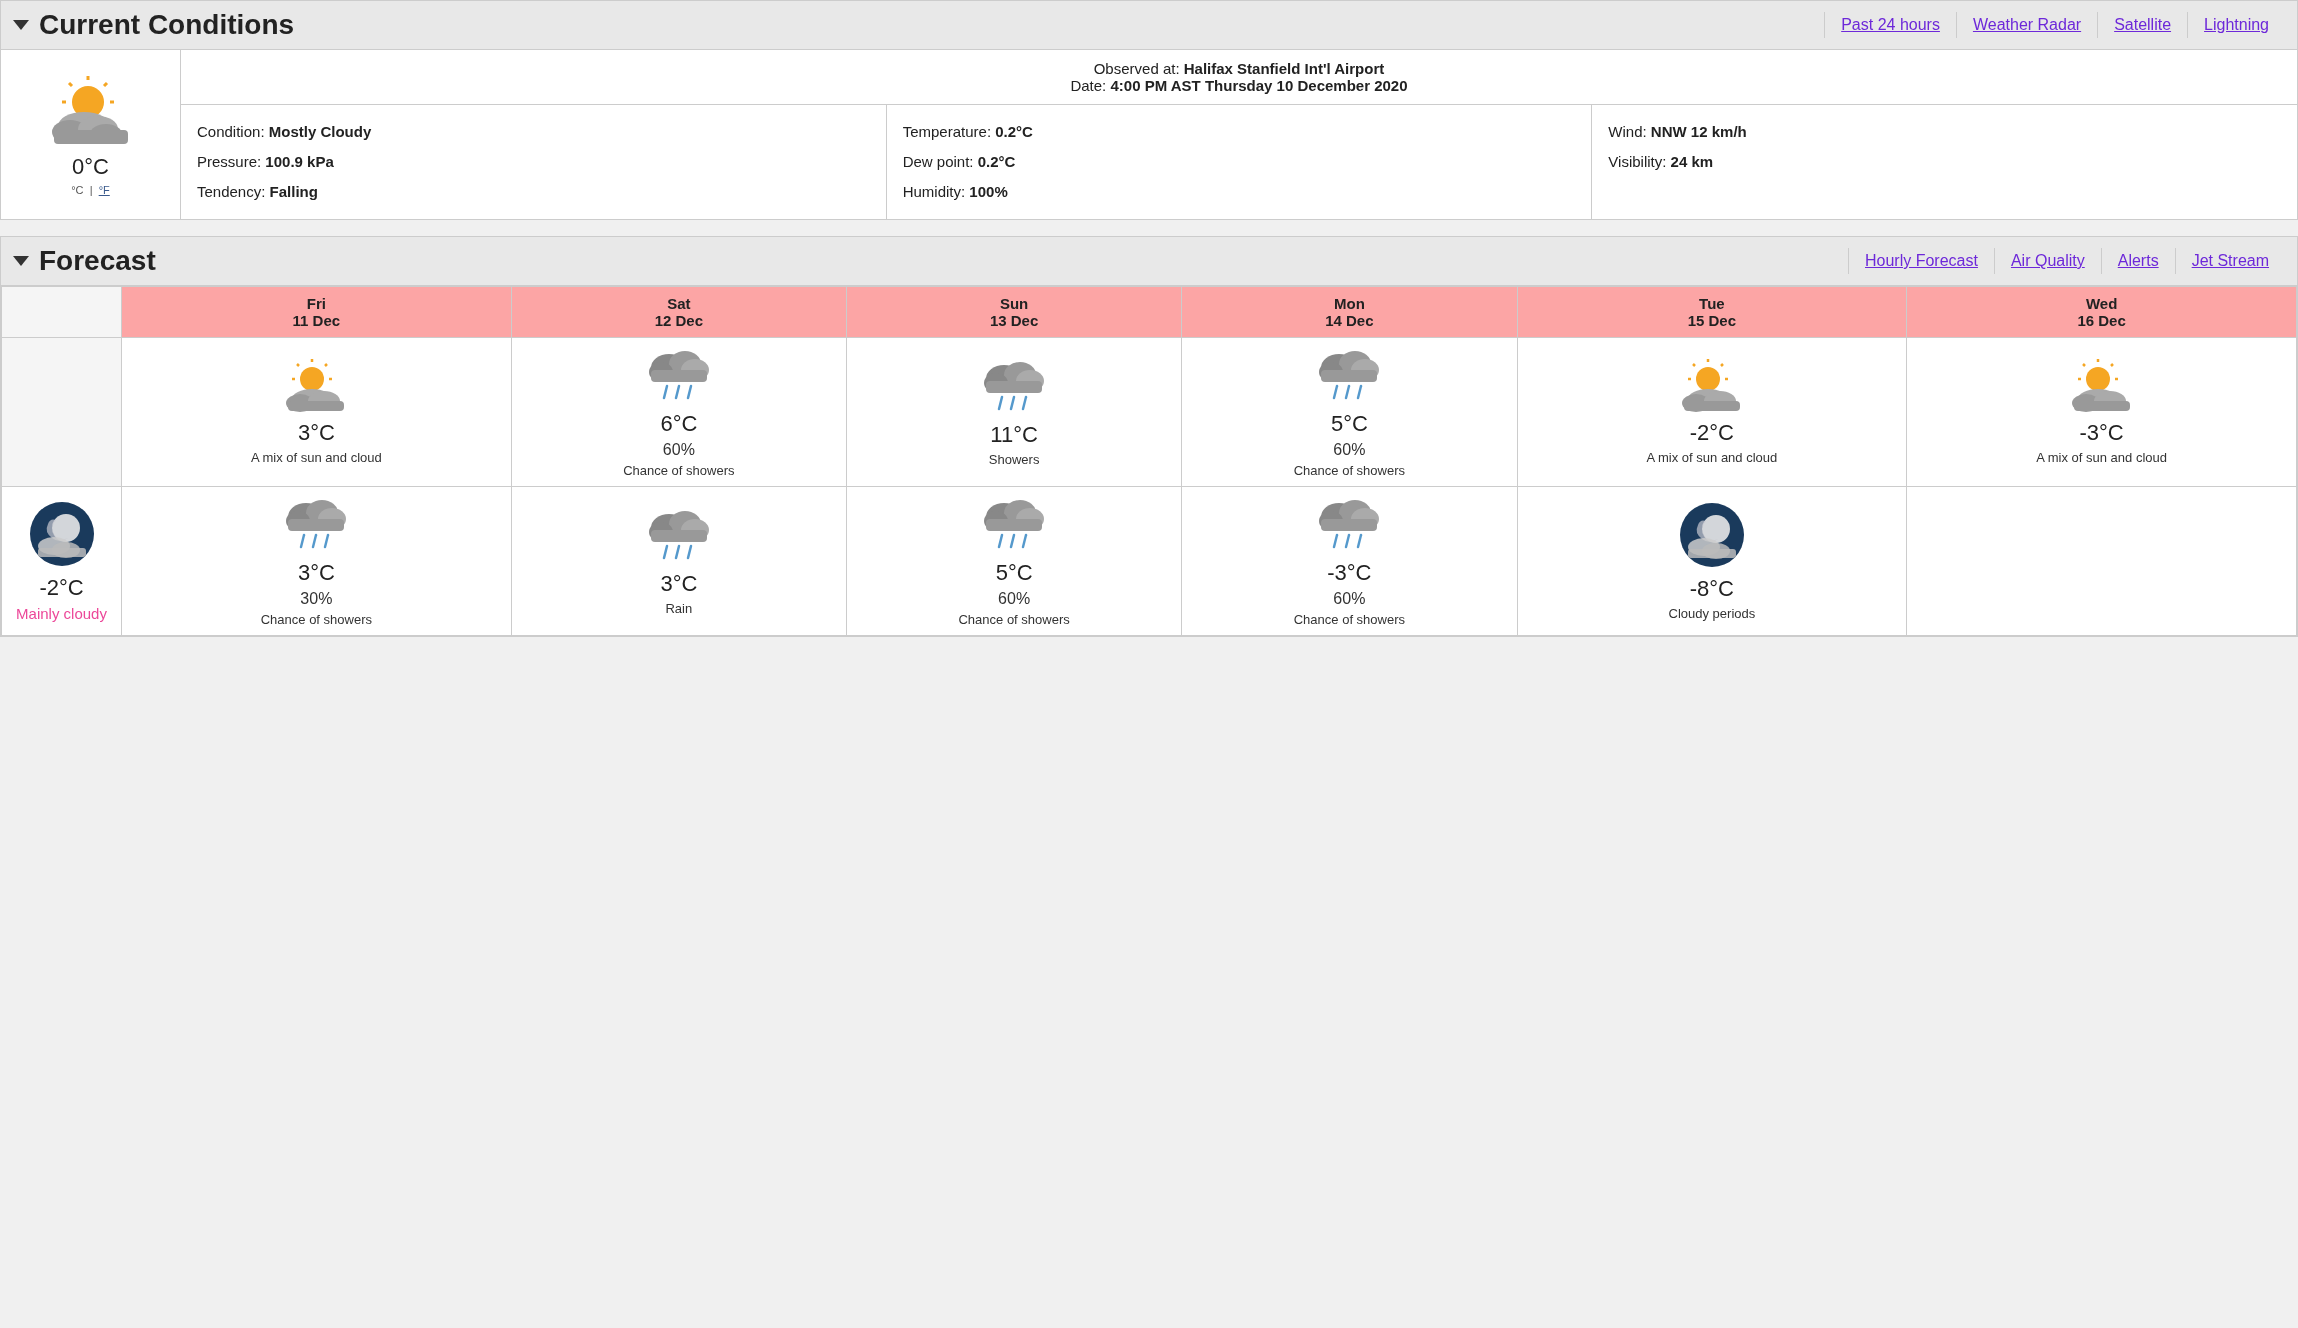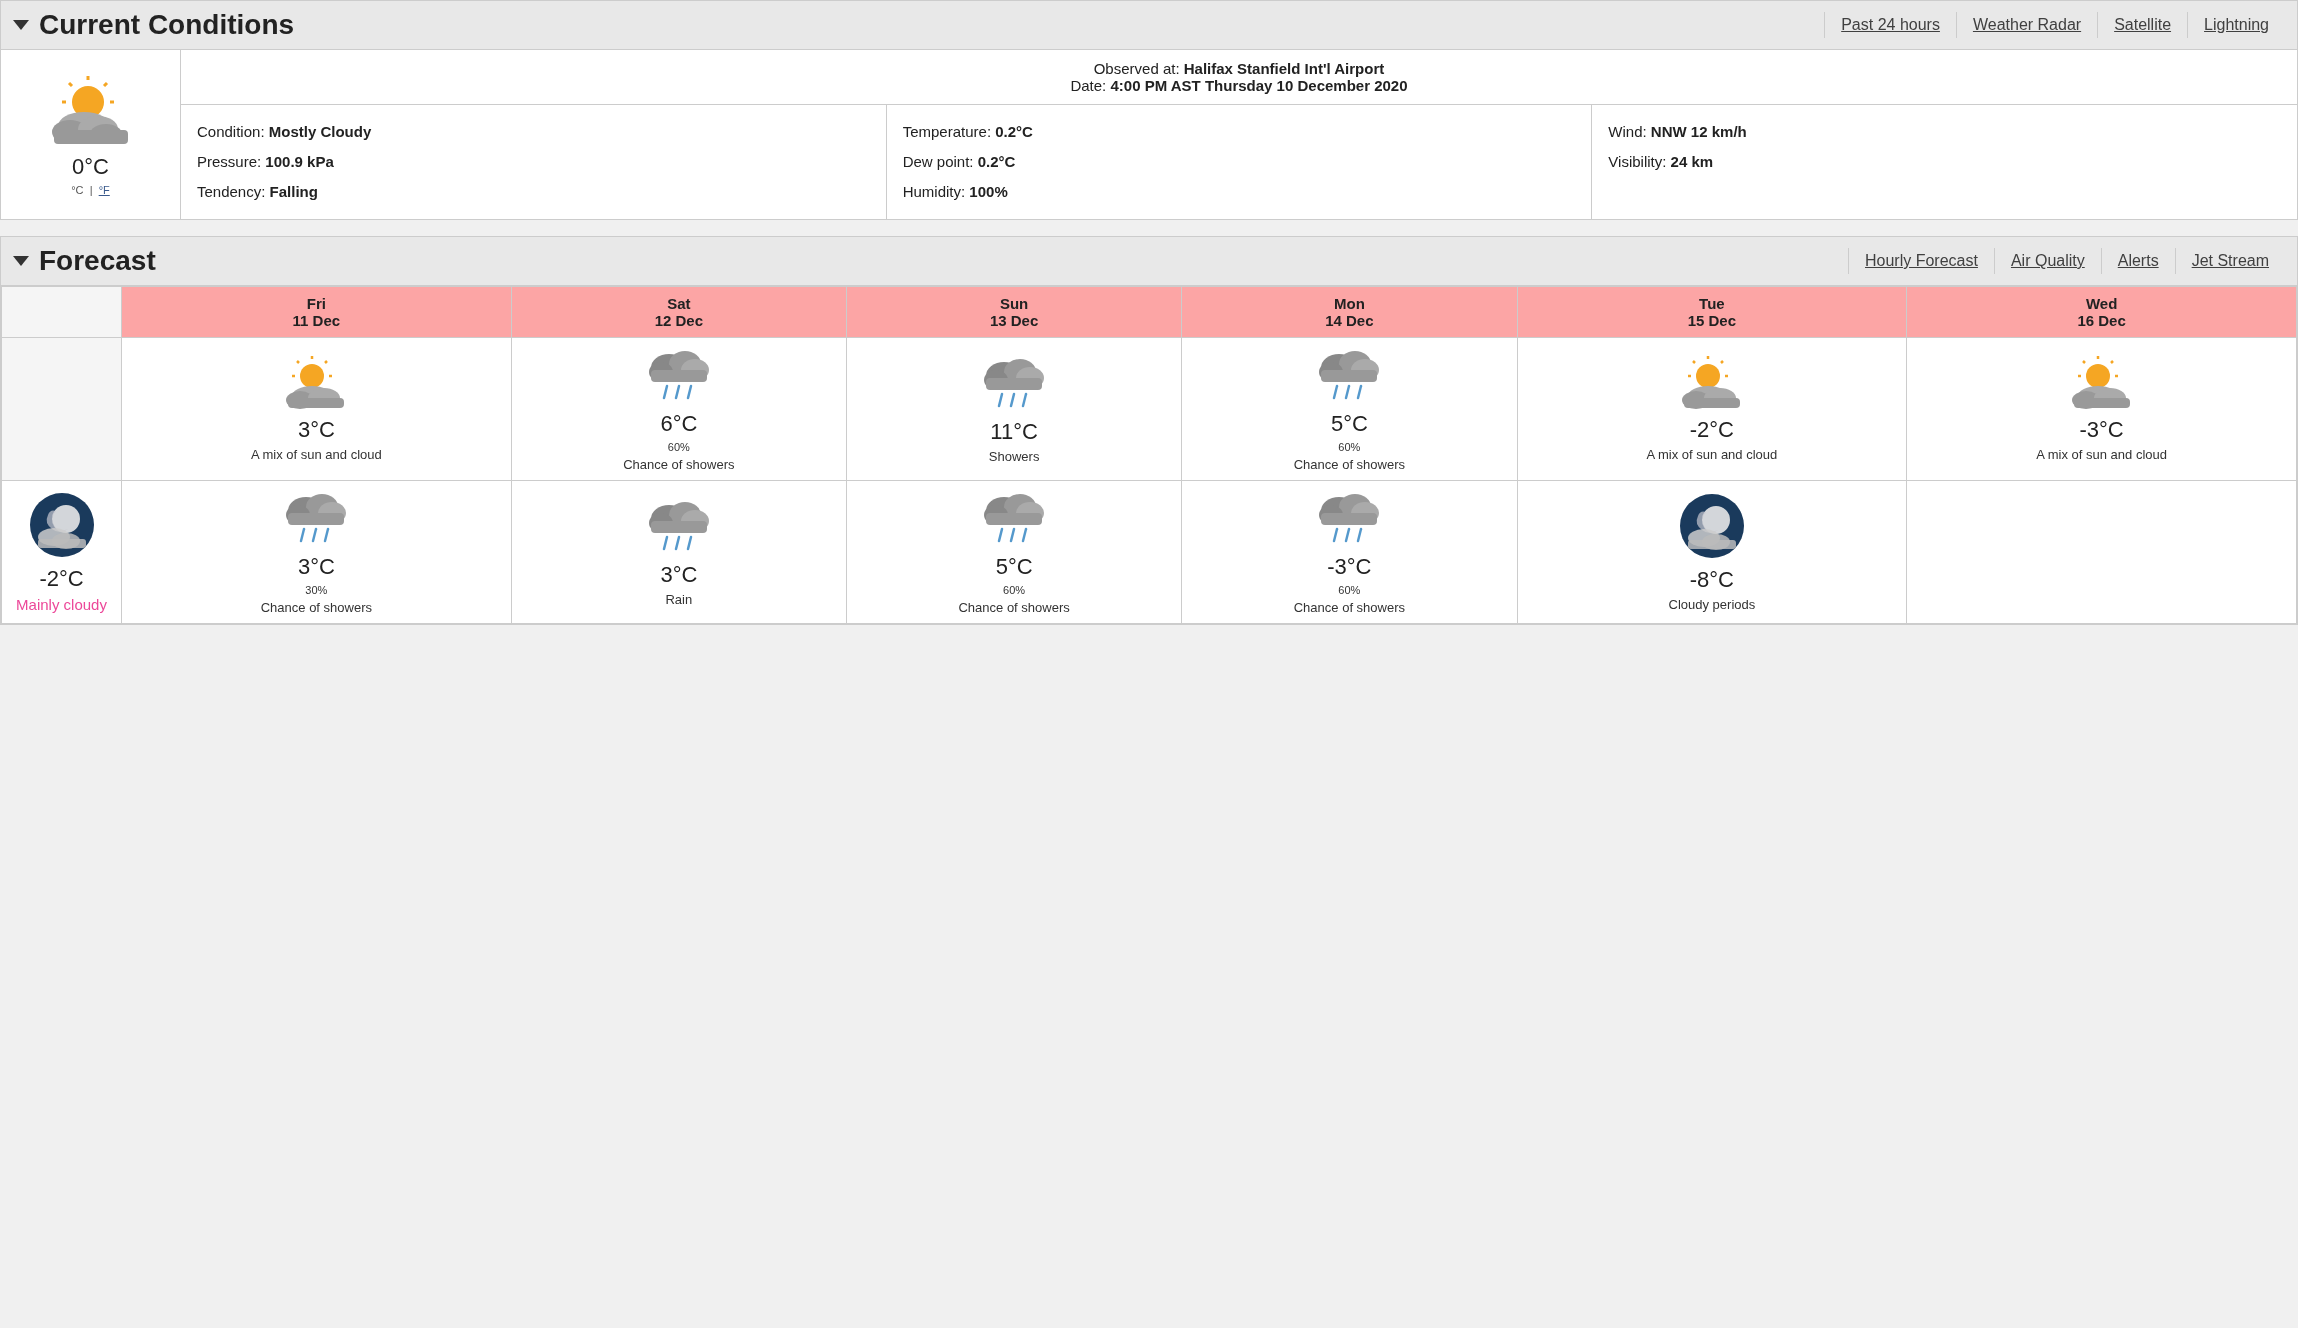--- a/index.html
+++ b/index.html
@@ -43,21 +43,21 @@
       margin-right: 4px;
       flex-shrink: 0;
     }
 
     .header-links {
       display: flex;
       gap: 0;
     }
 
     .header-link {
-      color: #404040;
+      color: #6d28d9;
       text-decoration: underline;
       padding: 4px 16px;
       border-left: 1px solid #ccc;
       font-size: 16px;
       cursor: pointer;
       white-space: nowrap;
     }
 
     
     .cc-body {
@@ -159,21 +159,21 @@
     }
 
     .temp-large {
       font-size: 22px;
       font-weight: normal;
       display: block;
       margin: 4px 0;
     }
 
     .precip-pct {
-      font-size: 11px;
+      font-size: 16px;
       color: #333;
     }
 
     .fc-desc {
       font-size: 13px;
       color: #333;
       margin-top: 4px;
     }
 
     .fc-desc-blue {

